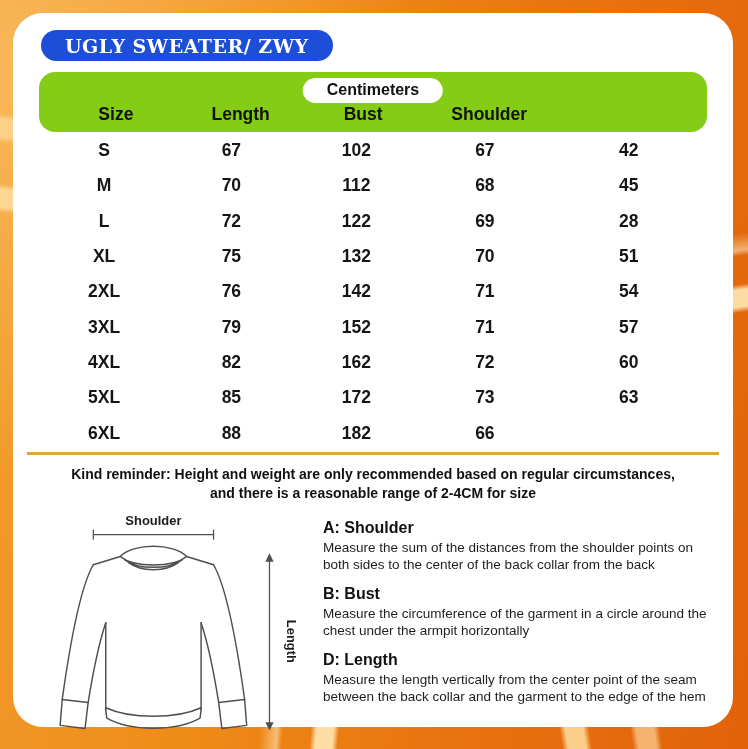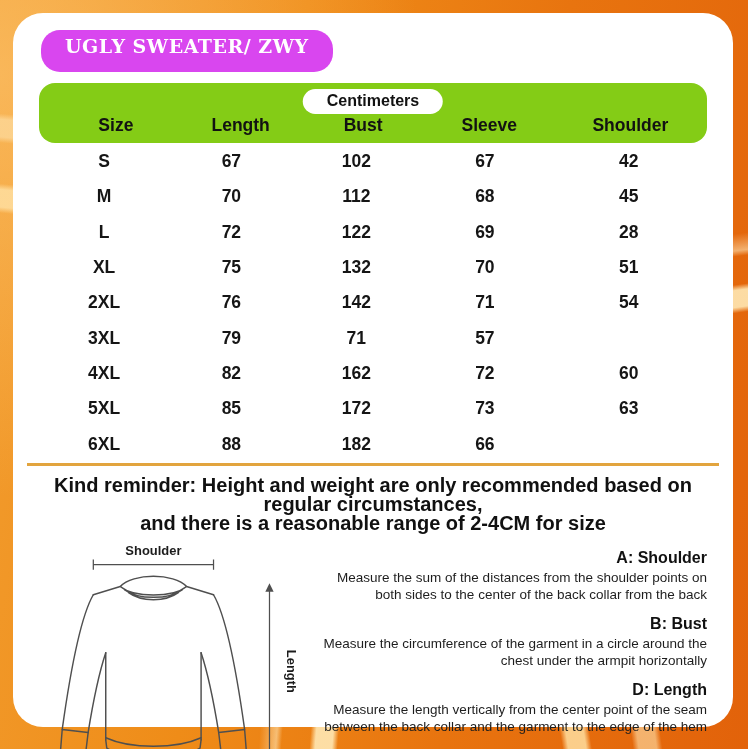--- a/index.html
+++ b/index.html
@@ -11,22 +11,22 @@
       radial-gradient(circle at 108% 104%, transparent 42%, rgba(255,232,180,.9) 42.5%, rgba(255,232,180,.9) 44%, transparent 44.5%, transparent 47%, rgba(255,238,195,.55) 47.5%, transparent 49%),
       radial-gradient(circle at 0% 10%, rgba(255,205,125,.55), transparent 42%),
       linear-gradient(100deg, #f29d2f 0%, #ef8c18 35%, #e8740f 65%, #e2620a 100%);
   }
   .card{
     position:absolute; left:13px; top:13px; right:15px; bottom:22px;
     background:#ffffff; border-radius:30px;
     padding:15px 26px 12px; box-sizing:border-box;
   }
   .badge{
-    display:inline-block; background:#d946ef; color:#fff;
-    border-radius:19px; padding:5px 24px 15px; margin:2px 0 6px 2px;
+    display:inline-block; background:#1d4ed8; color:#fff;
+    border-radius:19px; padding:5px 24px 4px; margin:2px 0 6px 2px;
     font-family:"DejaVu Serif", serif; font-weight:700; font-size:19px;
     letter-spacing:.5px;
   }
   .thead{
     position:relative; background:#84cc16; border-radius:16px;
     height:60px; margin-top:5px;
   }
   .unit-pill{
     position:absolute; top:6px; left:50%; transform:translateX(-50%);
     background:#fff; border-radius:14px; padding:3px 24px 4px;
@@ -37,53 +37,52 @@
     text-align:center; align-items:center;
   }
   .thead .cols{
     position:absolute; bottom:7px; left:13px; right:0;
     font-weight:700; font-size:17.5px; color:#121212;
   }
   .tbody{margin-top:1px;}
   .trow{height:35.3px; font-weight:700; font-size:17.5px; color:#151515;}
   .divider{height:3px; background:#E2A43E; margin:1px -12px 0;}
   .reminder{
-    text-align:center; font-weight:700; font-size:20px; line-height:19px;
+    text-align:center; font-weight:700; font-size:14px; line-height:19px;
     color:#111; margin-top:10px;
   }
   .bottom{display:flex; margin-top:12px;}
   .diagram{width:268px; flex:none;}
   .diagram svg{display:block;}
   .diagram .sketch{fill:none; stroke:#4f4f4f; stroke-width:1.4; stroke-linejoin:round; stroke-linecap:round;}
   .diagram .measure{fill:none; stroke:#4f4f4f; stroke-width:1.2;}
   .diagram .arrow{fill:#4f4f4f; stroke:none;}
   .diagram text{font:700 12.5px "Liberation Sans", sans-serif; fill:#1c1c1c;}
   .defs{flex:1; padding:4px 0 0 16px;}
-  .def-item{margin-bottom:11px;text-align:right;}
+  .def-item{margin-bottom:11px;}
   .def-title{font-weight:700; font-size:16px; color:#111; margin:0 0 2px;}
   .def-text{font-size:13.5px; line-height:17.5px; color:#1e1e1e; max-width:415px; margin:0;}
 </style>
 </head>
 <body>
 
 <div class="card">
 
   <div class="badge">
     <span>UGLY SWEATER/ ZWY</span>
   </div>
 
   <div class="thead">
     <div class="unit-pill">
       <span>Centimeters</span>
     </div>
     <div class="cols grid5">
       <span>Size</span>
       <span>Length</span>
       <span>Bust</span>
-      <span>Sleeve</span>
       <span>Shoulder</span>
     </div>
   </div>
 
   <div class="tbody">
     <div class="trow grid5">
       <span>S</span>
       <span>67</span>
       <span>102</span>
       <span>67</span>
@@ -113,20 +112,21 @@
     <div class="trow grid5">
       <span>2XL</span>
       <span>76</span>
       <span>142</span>
       <span>71</span>
       <span>54</span>
     </div>
     <div class="trow grid5">
       <span>3XL</span>
       <span>79</span>
+      <span>152</span>
       <span>71</span>
       <span>57</span>
     </div>
     <div class="trow grid5">
       <span>4XL</span>
       <span>82</span>
       <span>162</span>
       <span>72</span>
       <span>60</span>
     </div>

